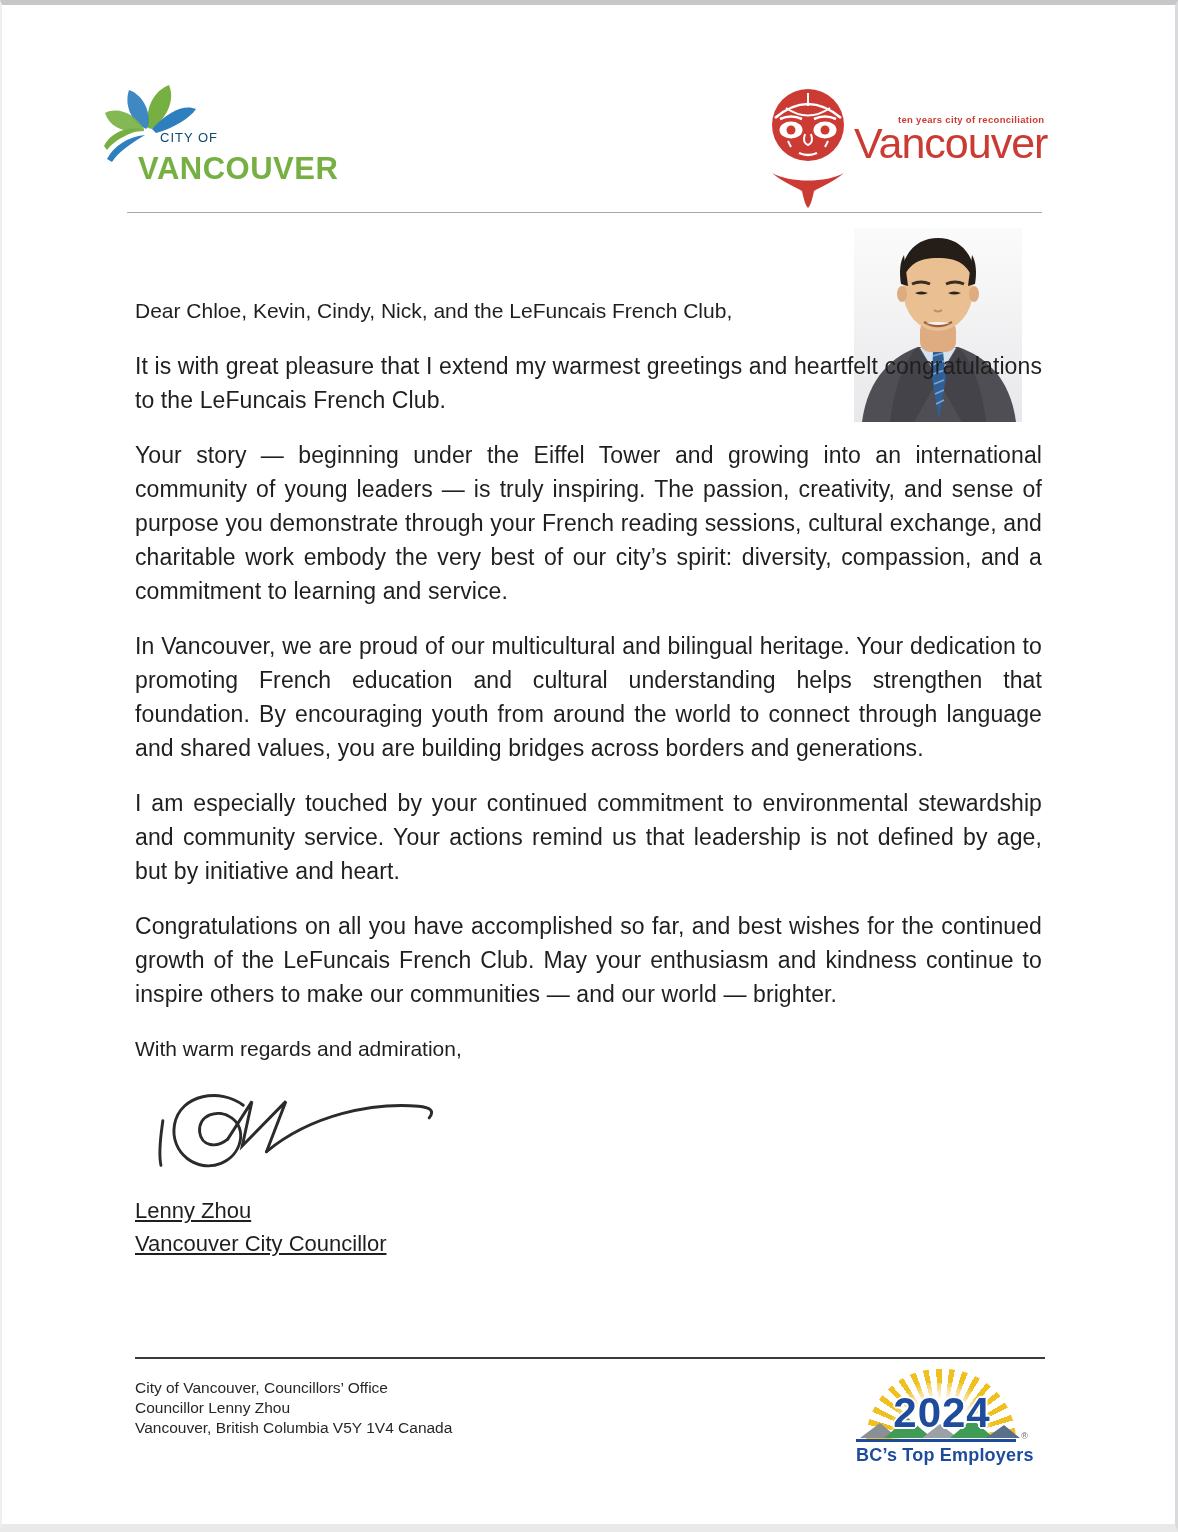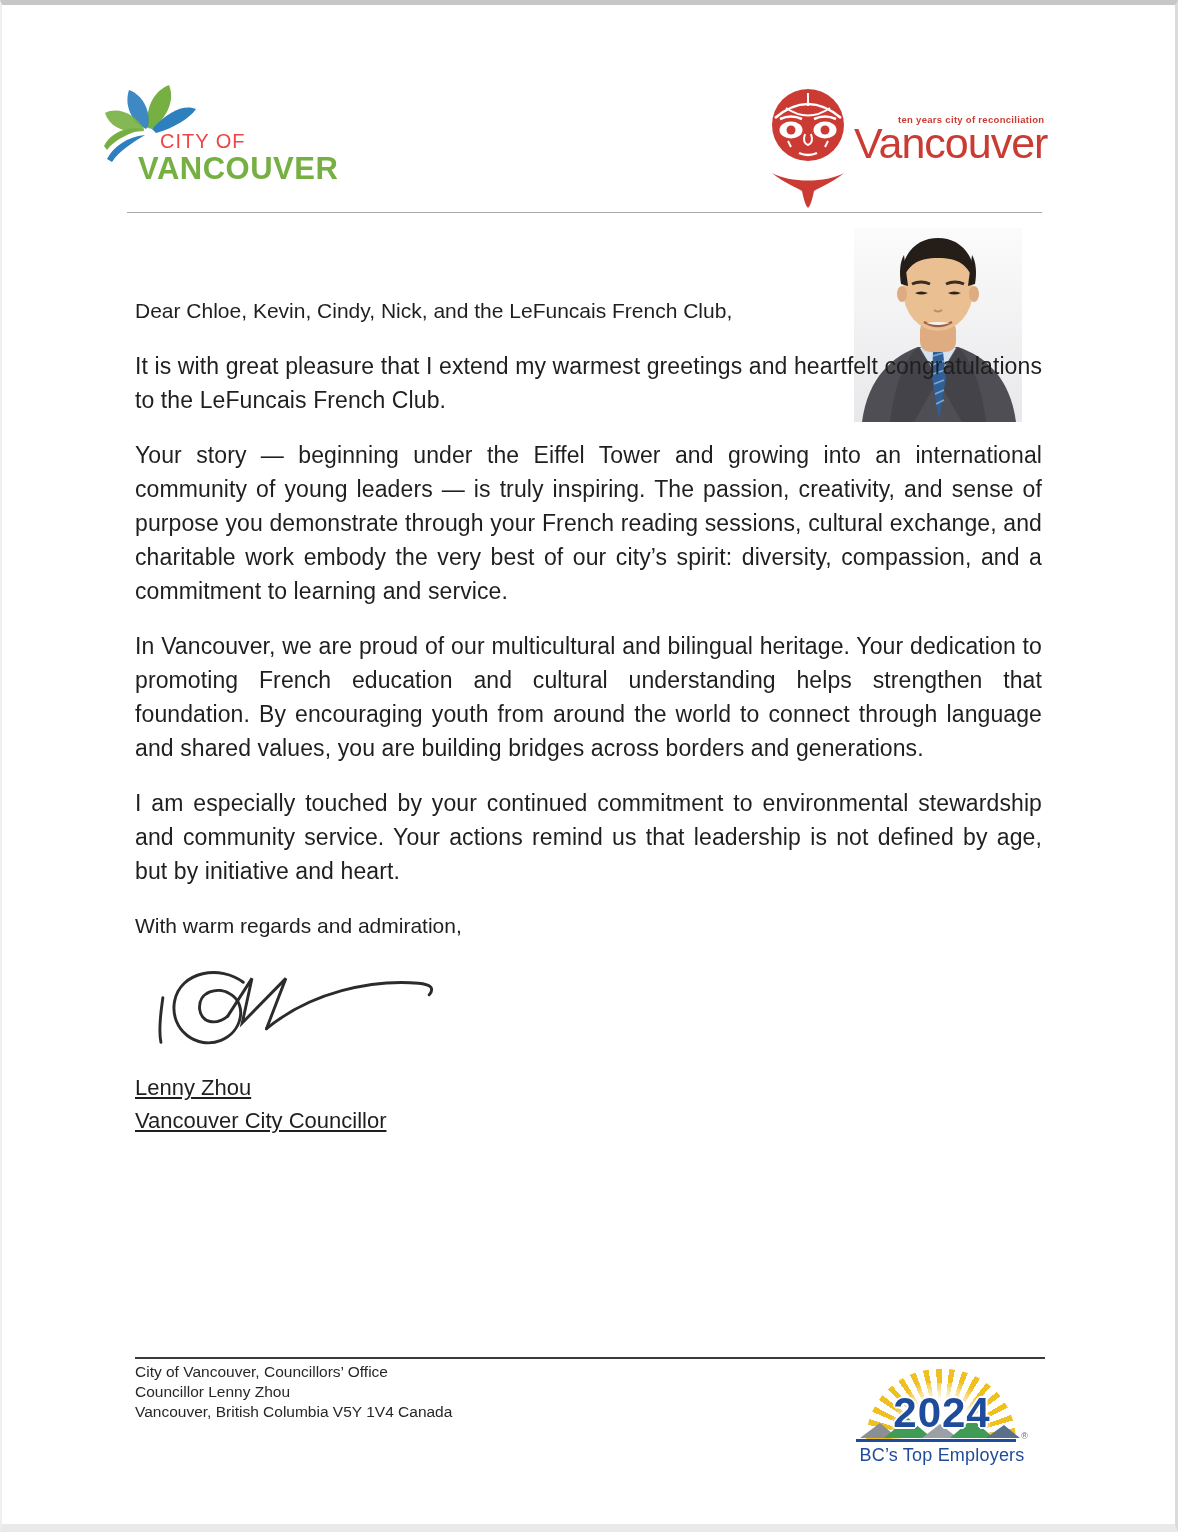--- a/index.html
+++ b/index.html
@@ -16,21 +16,21 @@
     border-right:3px solid #dadadc;
     overflow:hidden;
   }
 
   
   .header { position:absolute; left:0; top:0; width:100%; height:212px; }
   .header-rule { position:absolute; left:125px; top:207px; width:915px; border-top:1.6px solid #a8a8a8; }
 
   .cov-logo { position:absolute; left:100px; top:76px; width:250px; height:120px; }
   .cov-flower { position:absolute; left:0; top:2px; }
-  .cov-city { position:absolute; left:58px; top:49px; font-size:20px; letter-spacing:1px; color:#ef4444; }
+  .cov-city { position:absolute; left:58px; top:49px; font-size:13px; letter-spacing:1px; color:#0c4a6e; }
   .cov-van  { position:absolute; left:36px; top:70px; font-size:31px; font-weight:bold; letter-spacing:0.5px; color:#76b043; }
 
   .van-logo { position:absolute; left:764px; top:82px; width:290px; height:125px; }
   .van-face { position:absolute; left:0; top:0; }
   .van-word-wrap { position:absolute; left:88px; top:0; width:200px; height:100px; }
   .van-tagline { position:absolute; left:44px; top:27px; font-size:9.5px; font-weight:bold; letter-spacing:0.3px; color:#cb3b33; white-space:nowrap; }
   .van-word { position:absolute; left:0; top:32px; font-size:43px; letter-spacing:-1px; color:#cb3b33; }
 
   
   .portrait { position:absolute; left:852px; top:223px; width:168px; height:194px; overflow:hidden; }
@@ -41,37 +41,37 @@
   .greeting { margin:77px 0 0 0; font-size:21px; line-height:34px; }
   .para { margin:21px 0 0 0; font-size:23px; line-height:34px; text-align:justify; letter-spacing:0.1px; }
   .para:first-of-type { margin-top:32px; }
   .closing { margin:21px 0 0 0; font-size:21px; line-height:34px; }
 
   .signature { margin:16px 0 0 14px; }
   .signer { margin:16px 0 0 0; font-size:22px; line-height:33px;text-decoration:underline; }
 
   
   .footer { position:absolute; left:133px; top:1352px; width:910px; border-top:2.5px solid #3a3a3a; display:flex; justify-content:space-between; }
-  .address { padding-top:3px; font-size:15.5px; line-height:20px; color:#272727; }
+  .address { padding-top:19px; font-size:15.5px; line-height:20px; color:#272727; }
   .address sup { font-size:9px; }
 
   .badge { position:relative; width:172px; height:104px; margin-top:8px; margin-right:17px; }
   .badge-rays { position:absolute; left:10px; top:2px; width:150px; height:72px;
     border-radius:75px 75px 0 0;
     background:repeating-conic-gradient(from -88deg at 50% 100%, #f0c020 0deg 4.5deg, #ffffff 4.5deg 10.5deg); }
   .badge-rays::after { content:""; position:absolute; left:50%; bottom:-6px; transform:translateX(-50%);
     width:100px; height:64px; background:radial-gradient(ellipse at 50% 100%, #ffffff 52%, rgba(255,255,255,0) 78%); }
   .badge-mountains { position:absolute; left:2px; top:48px; }
   .badge-year { position:absolute; left:0; top:22px; width:100%; text-align:center;
     font-size:42px; font-weight:bold; letter-spacing:1px; color:#1e4b9b;
     text-shadow:-2px 0 #fff, 2px 0 #fff, 0 -2px #fff, 0 2px #fff, -1px -1px #fff, 1px 1px #fff, -1px 1px #fff, 1px -1px #fff; }
   .badge-baseline { position:absolute; left:0px; top:72px; width:160px; border-top:3px solid #1e4b9b; }
   .badge-reg { position:absolute; right:0px; top:64px; font-size:9px; color:#666; }
   .badge-label { position:absolute; left:0; top:78px; width:100%; text-align:center;
-    font-size:18px; font-weight:normal; color:#1e4b9b; letter-spacing:0.2px; white-space:nowrap; }
+    font-size:18px; font-weight:bold; color:#1e4b9b; letter-spacing:0.2px; white-space:nowrap; }
 </style>
 </head>
 <body>
 
 <div class="page">
 
   <div class="header">
 
     <div class="cov-logo">
       <svg class="cov-flower" width="96" height="84" viewBox="0 0 96 84">
@@ -144,20 +144,21 @@
       <path d="M72,95 Q84,99 96,95 Q84,93 72,95 Z" fill="#fdfdfd" opacity="0.85"></path>
     </svg>
   </div>
 
   <div class="letter">
     <p class="greeting">Dear Chloe, Kevin, Cindy, Nick, and the LeFuncais French Club,</p>
     <p class="para">It is with great pleasure that I extend my warmest greetings and heartfelt congratulations to the LeFuncais French Club.</p>
     <p class="para">Your story — beginning under the Eiffel Tower and growing into an international community of young leaders — is truly inspiring. The passion, creativity, and sense of purpose you demonstrate through your French reading sessions, cultural exchange, and charitable work embody the very best of our city’s spirit: diversity, compassion, and a commitment to learning and service.</p>
     <p class="para">In Vancouver, we are proud of our multicultural and bilingual heritage. Your dedication to promoting French education and cultural understanding helps strengthen that foundation. By encouraging youth from around the world to connect through language and shared values, you are building bridges across borders and generations.</p>
     <p class="para">I am especially touched by your continued commitment to environmental stewardship and community service. Your actions remind us that leadership is not defined by age, but by initiative and heart.</p>
+    <p class="para">Congratulations on all you have accomplished so far, and best wishes for the continued growth of the LeFuncais French Club. May your enthusiasm and kindness continue to inspire others to make our communities — and our world — brighter.</p>
     <p class="closing">With warm regards and admiration,</p>
 
     <div class="signature">
       <svg width="295" height="92" viewBox="0 0 300 95">
         <g fill="none" stroke="#2b2b2b" stroke-width="3" stroke-linecap="round">
           <path d="M12,40 C10,55 7,72 10,86"></path>
           <path d="M95,24 C72,6 30,12 24,44 C19,74 48,94 72,84 C94,75 99,48 83,37 C69,27 48,34 50,52 C52,66 67,69 79,59"></path>
           <path d="M79,59 L104,20 L94,66 L139,20 L119,72"></path>
           <path d="M119,72 C165,34 228,21 276,25 C288,26 293,30 287,37"></path>
         </g>

